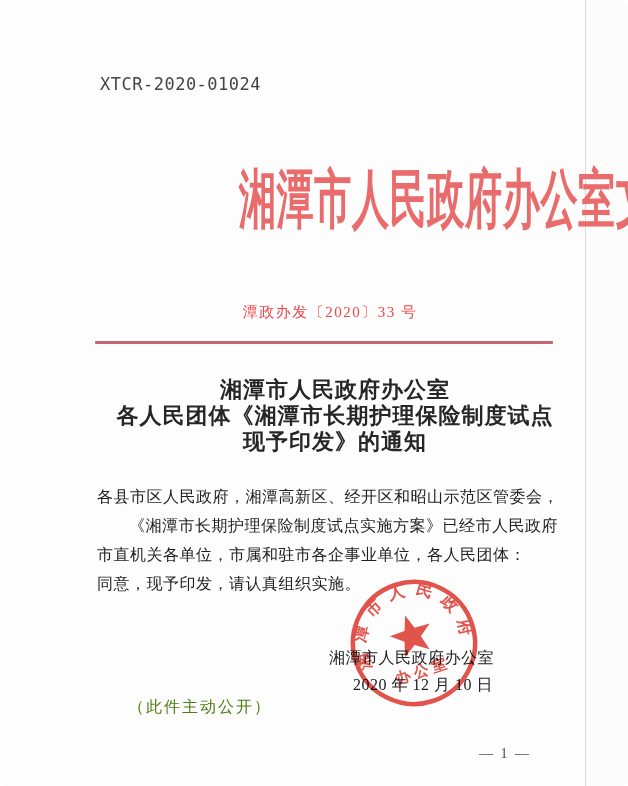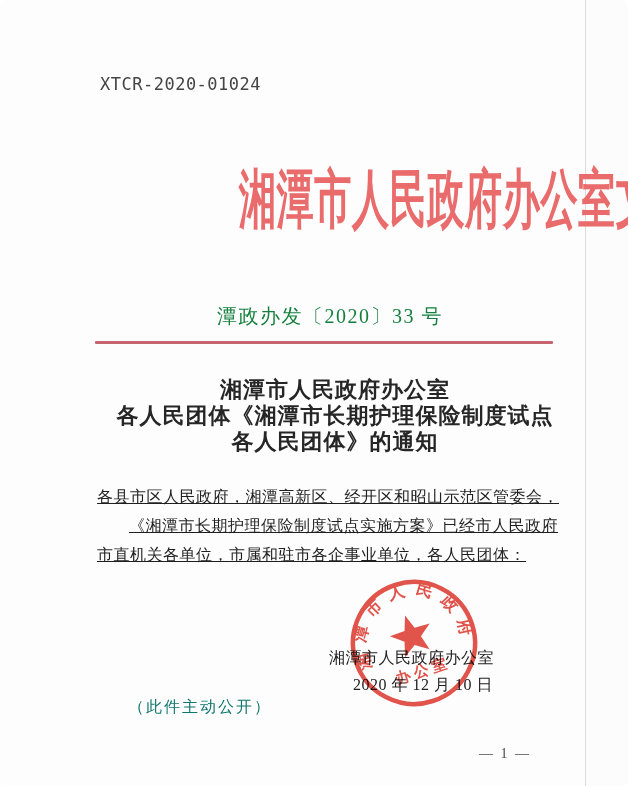--- a/index.html
+++ b/index.html
@@ -61,23 +61,23 @@
     transform: scaleX(0.58);
     transform-origin: 50% 50%;
     letter-spacing: 1px;
   }
   .doc-number {
     position: absolute;
     left: 95px;
     top: 303px;
     width: 470px;
     text-align: center;
-    font-size: 20px;
+    font-size: 15px;
     letter-spacing: 1.5px;
-    color: #15803d;
+    color: #ef4444;
   }
   .red-rule {
     position: absolute;
     left: 95px;
     top: 341px;
     width: 458px;
     height: 2.5px;
     background: #c76570;
     border-radius: 1px;
   }
@@ -96,21 +96,21 @@
   .body-text {
     position: absolute;
     left: 97px;
     top: 482px;
     width: 458px;
     font-size: 16px;
     line-height: 29px;
     letter-spacing: 0.5px;
     color: #1f1f1f;
   }
-  .body-line { white-space: nowrap; text-decoration: underline; }
+  .body-line { white-space: nowrap; }
   .body-line.indent { text-indent: 2em; }
   .signature {
     position: absolute;
     left: 329px;
     top: 648px;
     font-size: 16px;
     letter-spacing: 0.5px;
     color: #222222;
     white-space: nowrap;
   }
@@ -131,21 +131,21 @@
     height: 140px;
     mix-blend-mode: multiply;
     opacity: 0.92;
   }
   .footnote {
     position: absolute;
     left: 128px;
     top: 697px;
     font-size: 16px;
     letter-spacing: 2px;
-    color: #0f766e;
+    color: #4d7c0f;
     white-space: nowrap;
   }
   .page-number {
     position: absolute;
     left: 440px;
     top: 746px;
     width: 130px;
     text-align: center;
     font-size: 14px;
     letter-spacing: 2px;
@@ -166,27 +166,28 @@
     <span class="masthead-text">湘潭市人民政府办公室文件</span>
   </div>
 
   <div class="doc-number">潭政办发〔2020〕33 号</div>
 
   <div class="red-rule"></div>
 
   <div class="doc-title">
     <div>湘潭市人民政府办公室</div>
     <div>各人民团体《湘潭市长期护理保险制度试点</div>
-    <div>各人民团体》的通知</div>
+    <div>现予印发》的通知</div>
   </div>
 
   <div class="body-text">
     <div class="body-line">各县市区人民政府，湘潭高新区、经开区和昭山示范区管委会，</div>
     <div class="body-line indent">《湘潭市长期护理保险制度试点实施方案》已经市人民政府</div>
     <div class="body-line">市直机关各单位，市属和驻市各企事业单位，各人民团体：</div>
+    <div class="body-line">同意，现予印发，请认真组织实施。</div>
   </div>
 
   <div class="signature">湘潭市人民政府办公室</div>
   <div class="sign-date">2020 年 12 月 10 日</div>
 
   <svg class="seal" viewBox="0 0 140 140">
     <defs>
       <path id="sealArc" d="M 24.9 86.4 A 48 48 0 1 1 115.1 86.4" fill="none"></path>
     </defs>
     <g transform="rotate(-18 70 70)">

